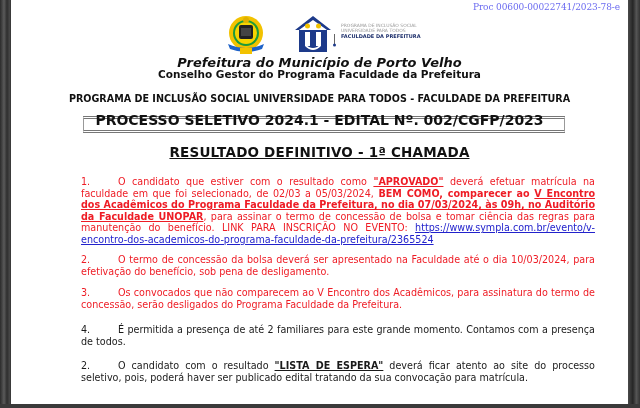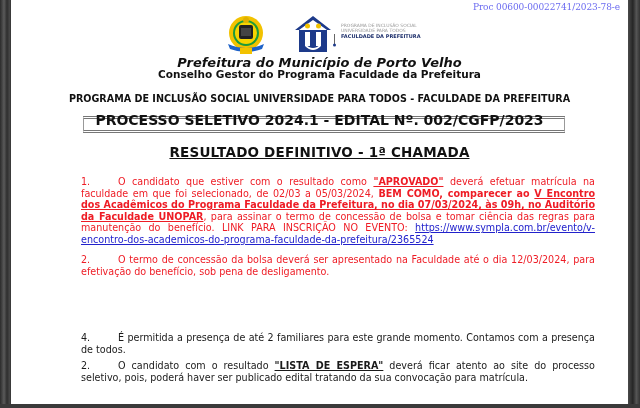--- a/index.html
+++ b/index.html
@@ -43,21 +43,21 @@
 
     .body { position: absolute; left: 62px; width: 514px; font-size: 9.6px; line-height: 11.6px; text-align: justify; margin-left: 8px; }
     .red { color: #ee1c25; }
     .blk { color: #1a1a1a; }
     .body u { text-underline-offset: 1px; }
     .link { color: #2222cc; text-decoration: underline; }
     .num { display: inline-block; width: 37px; text-indent: 0; }
     .p1 { top: 176px; }
     .p2 { top: 254px; }
     .p3 { top: 287px; }
-    .p4 { top: 332px; }
+    .p4 { top: 324px; }
     .p5 { top: 360px; }
     .p6 { top: 378px; }
     p { margin: 0; }
   </style>
 </head>
 <body>
 
 <div class="frame-left"></div>
 <div class="frame-right"></div>
 <div class="frame-bottom"></div>
@@ -104,23 +104,26 @@
   <div class="hdr h4">PROCESSO SELETIVO 2024.1 - EDITAL Nº. 002/CGFP/2023</div>
   <div class="hdr title">RESULTADO DEFINITIVO - 1ª CHAMADA</div>
 
   <div class="body p1 red">
     <p>
       <span class="num">1.</span><span>O candidato que estiver com o resultado como </span><b><u>"APROVADO"</u></b><span> deverá efetuar matrícula na faculdade em que foi selecionado, de 02/03 a 05/03/2024, </span><b>BEM COMO</b><b>, comparecer ao </b><b><u>V Encontro dos Acadêmicos do Programa Faculdade da Prefeitura, no dia 07/03/2024, às 09h, no Auditório da Faculdade UNOPAR</u></b><span>, para assinar o termo de concessão de bolsa e tomar ciência das regras para manutenção do benefício. LINK PARA INSCRIÇÃO NO EVENTO: </span><a class="link">https://www.sympla.com.br/evento/v-encontro-dos-academicos-do-programa-faculdade-da-prefeitura/2365524</a>
     </p>
   </div>
 
   <div class="body p2 red">
-    <p><span class="num">2.</span><span>O termo de concessão da bolsa deverá ser apresentado na Faculdade até o dia 12/03/2024, para efetivação do benefício, sob pena de desligamento.</span></p>
+    <p><span class="num">2.</span><span>O termo de concessão da bolsa deverá ser apresentado na Faculdade até o dia 10/03/2024, para efetivação do benefício, sob pena de desligamento.</span></p>
   </div>
 
+  <div class="body p3 red">
+    <p><span class="num">3.</span><span>Os convocados que não comparecem ao V Encontro dos Acadêmicos, para assinatura do termo de concessão, serão desligados do Programa Faculdade da Prefeitura.</span></p>
+  </div>
 
   <div class="body p4 blk">
     <p><span class="num">4.</span><span>É permitida a presença de até 2 familiares para este grande momento. Contamos com a presença de todos.</span></p>
   </div>
 
   <div class="body p5 blk">
     <p><span class="num">2.</span><span>O candidato com o resultado </span><b><u>"LISTA DE ESPERA"</u></b><span> deverá ficar atento ao site do processo seletivo, pois, poderá haver ser publicado edital tratando da sua convocação para matrícula.</span></p>
   </div>
 
 

